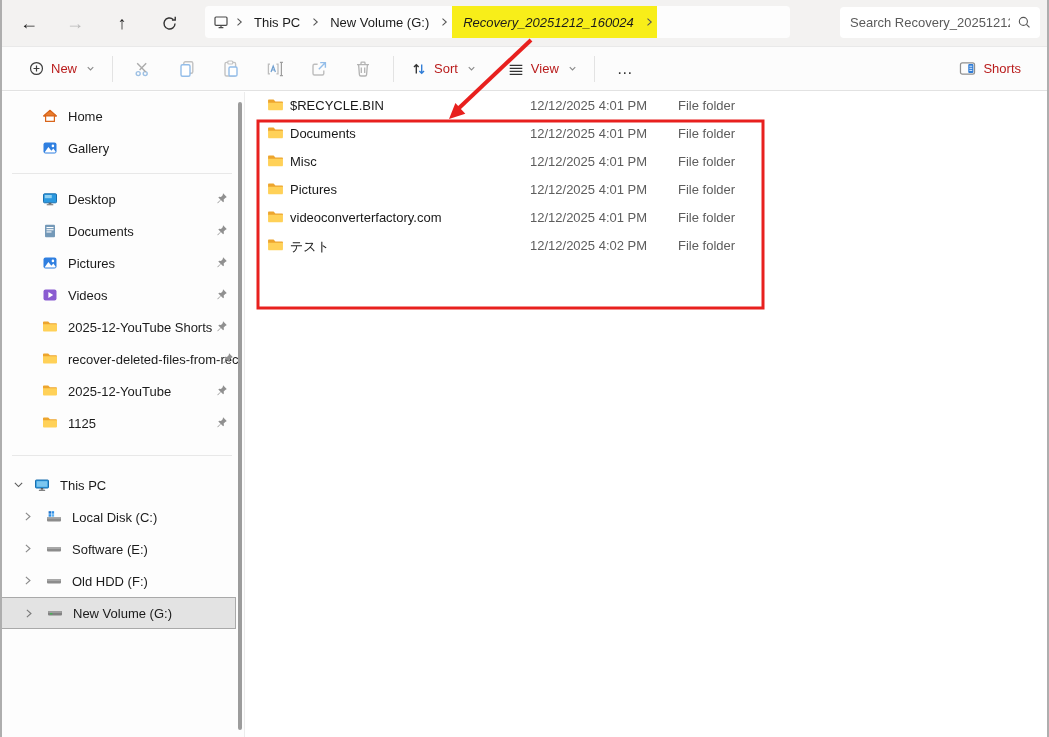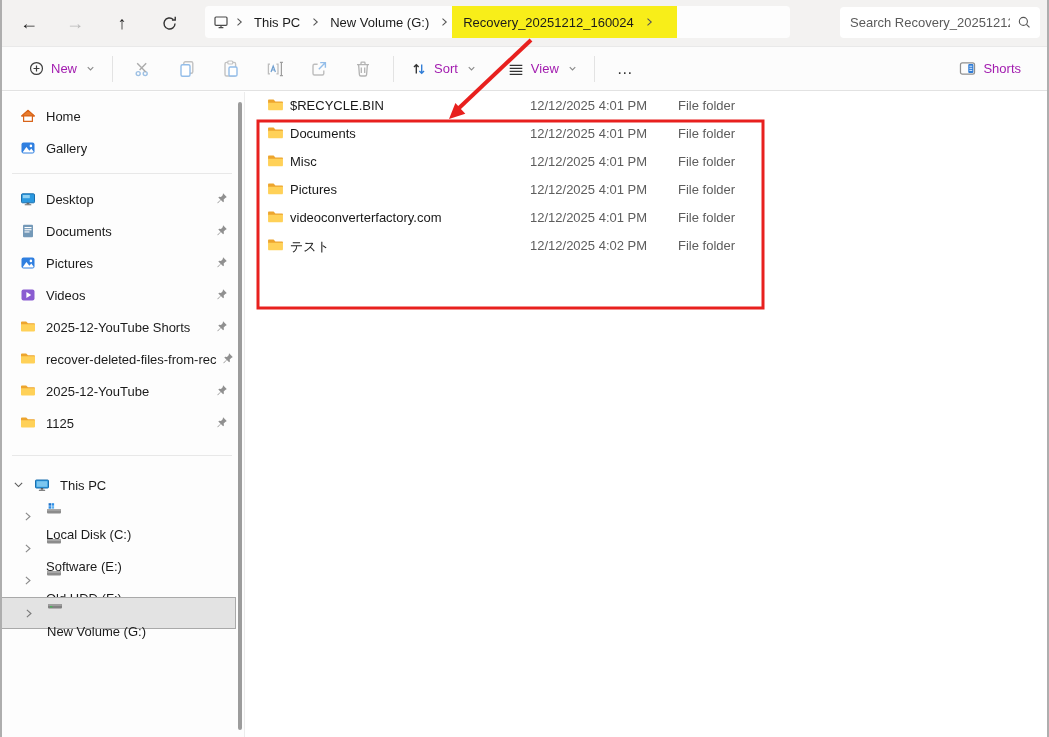--- a/index.html
+++ b/index.html
@@ -15,50 +15,50 @@
 
   
   .navbar { position:absolute; left:0; top:0; width:1049px; height:46px; background:#f3f2f1; }
   .nav-btn { position:absolute; top:7px; width:34px; height:32px; border-radius:4px;
              display:flex; align-items:center; justify-content:center; font-size:18px; color:#222; }
   .nav-btn.disabled { color:#b9b9b9; }
   .crumb-bar { position:absolute; left:205px; top:6px; width:585px; height:32px; background:#fdfdfd;
                border-radius:4px; display:flex; align-items:center; padding:0 6px; }
   .crumb-item { padding:0 7px; white-space:nowrap; color:#1b1b1b; }
   .crumb-chev { display:flex; align-items:center; padding:0 2px; }
-  .crumb-hl { display:flex; align-items:center; background:var(--hl,#f8ee19); height:32px; padding:0 20px 0 4px; }
+  .crumb-hl { display:flex; align-items:center; background:var(--hl,#f8ee19); height:32px; padding:0 0 0 4px;font-style:italic; }
   .searchbox { position:absolute; left:840px; top:7px; width:200px; height:31px; background:#fff;
                border-radius:4px; display:flex; align-items:center; padding:0 30px 0 10px; overflow:hidden; }
   .searchbox .stext { color:#5a5a5a; white-space:nowrap; overflow:hidden; }
   .searchbox .sicon { position:absolute; right:8px; top:8px; }
 
   
   .toolbar { position:absolute; left:0; top:46px; width:1049px; height:45px; background:#fcfcfc;
              border-top:1px solid #e9e9e9; border-bottom:1px solid #e2e2e2;
              display:flex; align-items:center; padding:0 20px; }
-  .tb-btn { display:flex; align-items:center; gap:6px; height:34px; padding:0 8px; border-radius:4px; color:#a21caf; }
+  .tb-btn { display:flex; align-items:center; gap:6px; height:34px; padding:0 8px; border-radius:4px; color:#b91c1c; }
   .tb-icon-btn { width:44px; height:34px; display:flex; align-items:center; justify-content:center; }
   .tb-sep { width:1px; height:26px; background:#e3e3e3; margin:0 8px; }
   .tb-more { font-size:16px; letter-spacing:2px; color:#333; padding:0 14px; }
   .tb-spacer { flex:1; }
   .chev-dn { margin-left:2px; }
 
   
   .content { position:absolute; left:0; top:92px; width:1049px; height:645px; display:flex; }
 
   
   .sidebar { position:relative; width:245px; height:645px; background:#fdfdfd; border-right:1px solid #ececec; padding-top:8px; }
-  .side-item { position:relative; height:32px; display:flex; align-items:center; padding-left:20px; gap:10px; }
+  .side-item { position:relative; height:32px; display:flex; align-items:center; padding-left:42px; gap:10px; }
   .side-item .lbl { white-space:nowrap; overflow:hidden; max-width:168px; }
   .side-item .pin { position:absolute; right:16px; top:9px; }
   .side-div { height:1px; background:#e8e8e8; margin:9px 12px; }
   .side-div.big { margin:16px 12px 13px 12px; }
   .tree-chev { position:absolute; left:12px; top:9px; }
   .side-item.pc { padding-left:34px; }
-  .drive-item { position:relative; height:32px; display:flex; align-items:flex-start; padding-left:46px; gap:10px;flex-direction:column; }
+  .drive-item { position:relative; height:32px; display:flex; align-items:center; padding-left:46px; gap:10px; }
   .drive-item .tree-chev { left:21px; }
   .drive-item.selected { background:#e3e3e3; border:1px solid #a9a9a9; width:236px; }
   .side-scrollthumb { position:absolute; left:238px; top:10px; width:4px; height:628px; background:#9c9c9c; border-radius:2px; z-index:5; }
 
   
   .main { position:relative; width:804px; height:645px; background:#fff; }
   .list-header { position:relative; height:29px; color:#5f5f5f; }
   .col-h { position:absolute; top:6px; white-space:nowrap; }
   .col-h.name { left:28px; } .col-h.date { left:285px; } .col-h.type { left:433px; } .col-h.size { left:553px; }
   .col-div { position:absolute; top:3px; height:23px; width:1px; background:#e4e4e4; }

